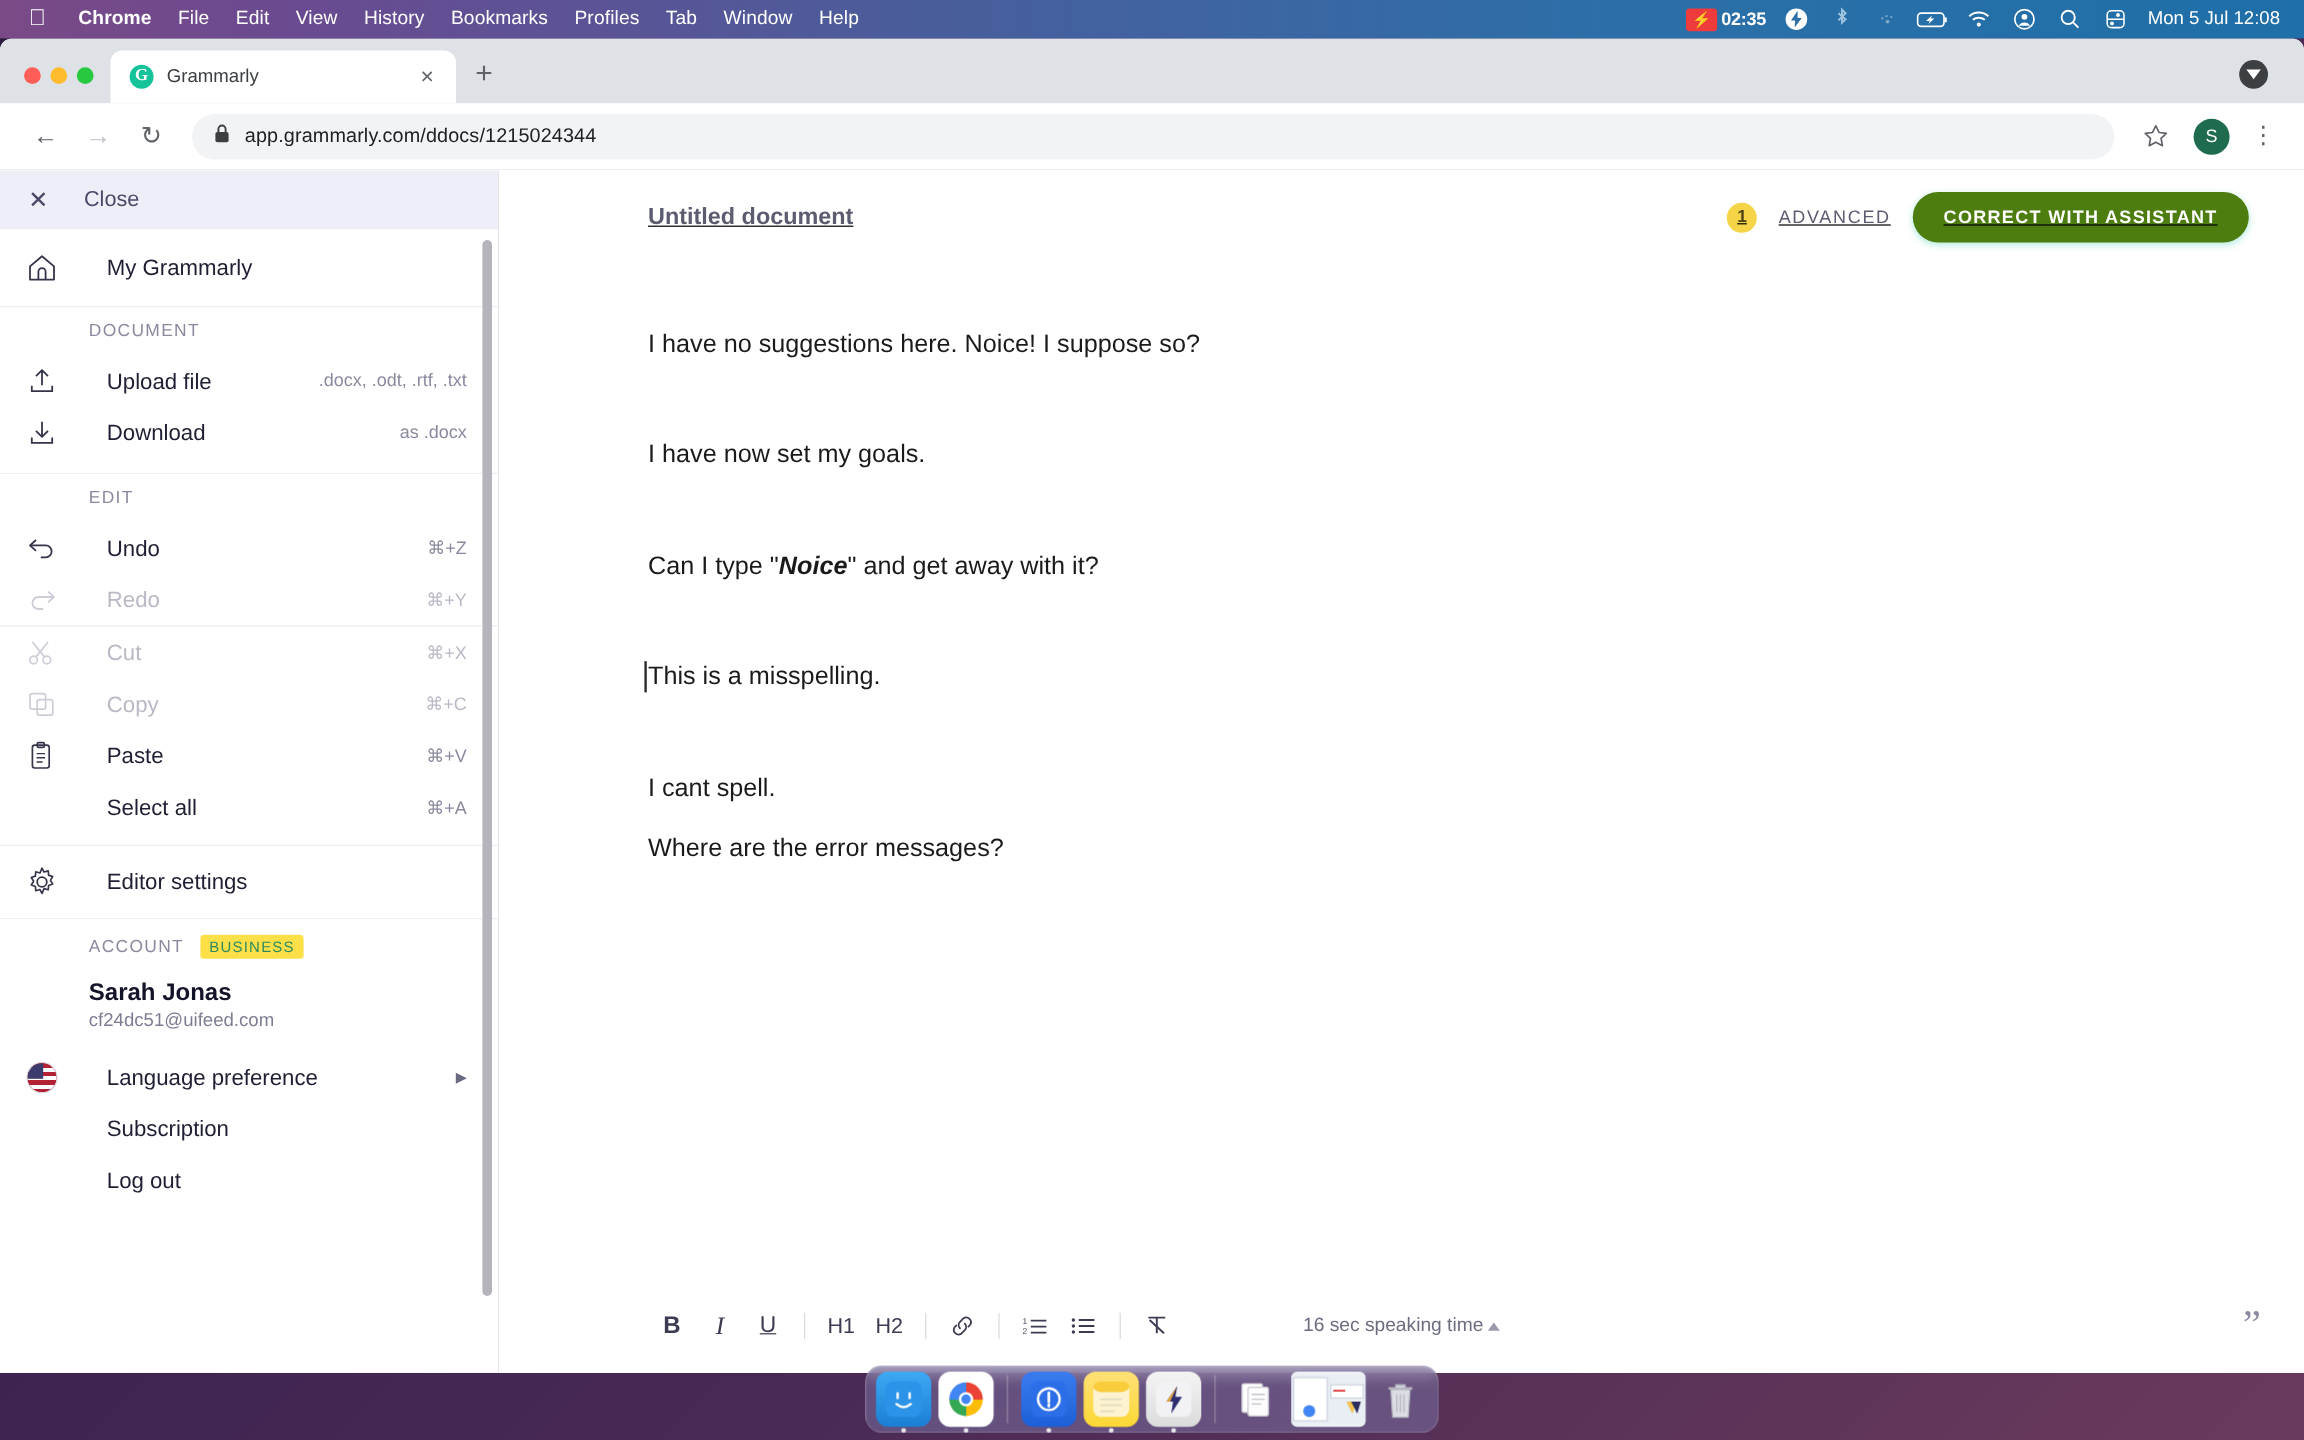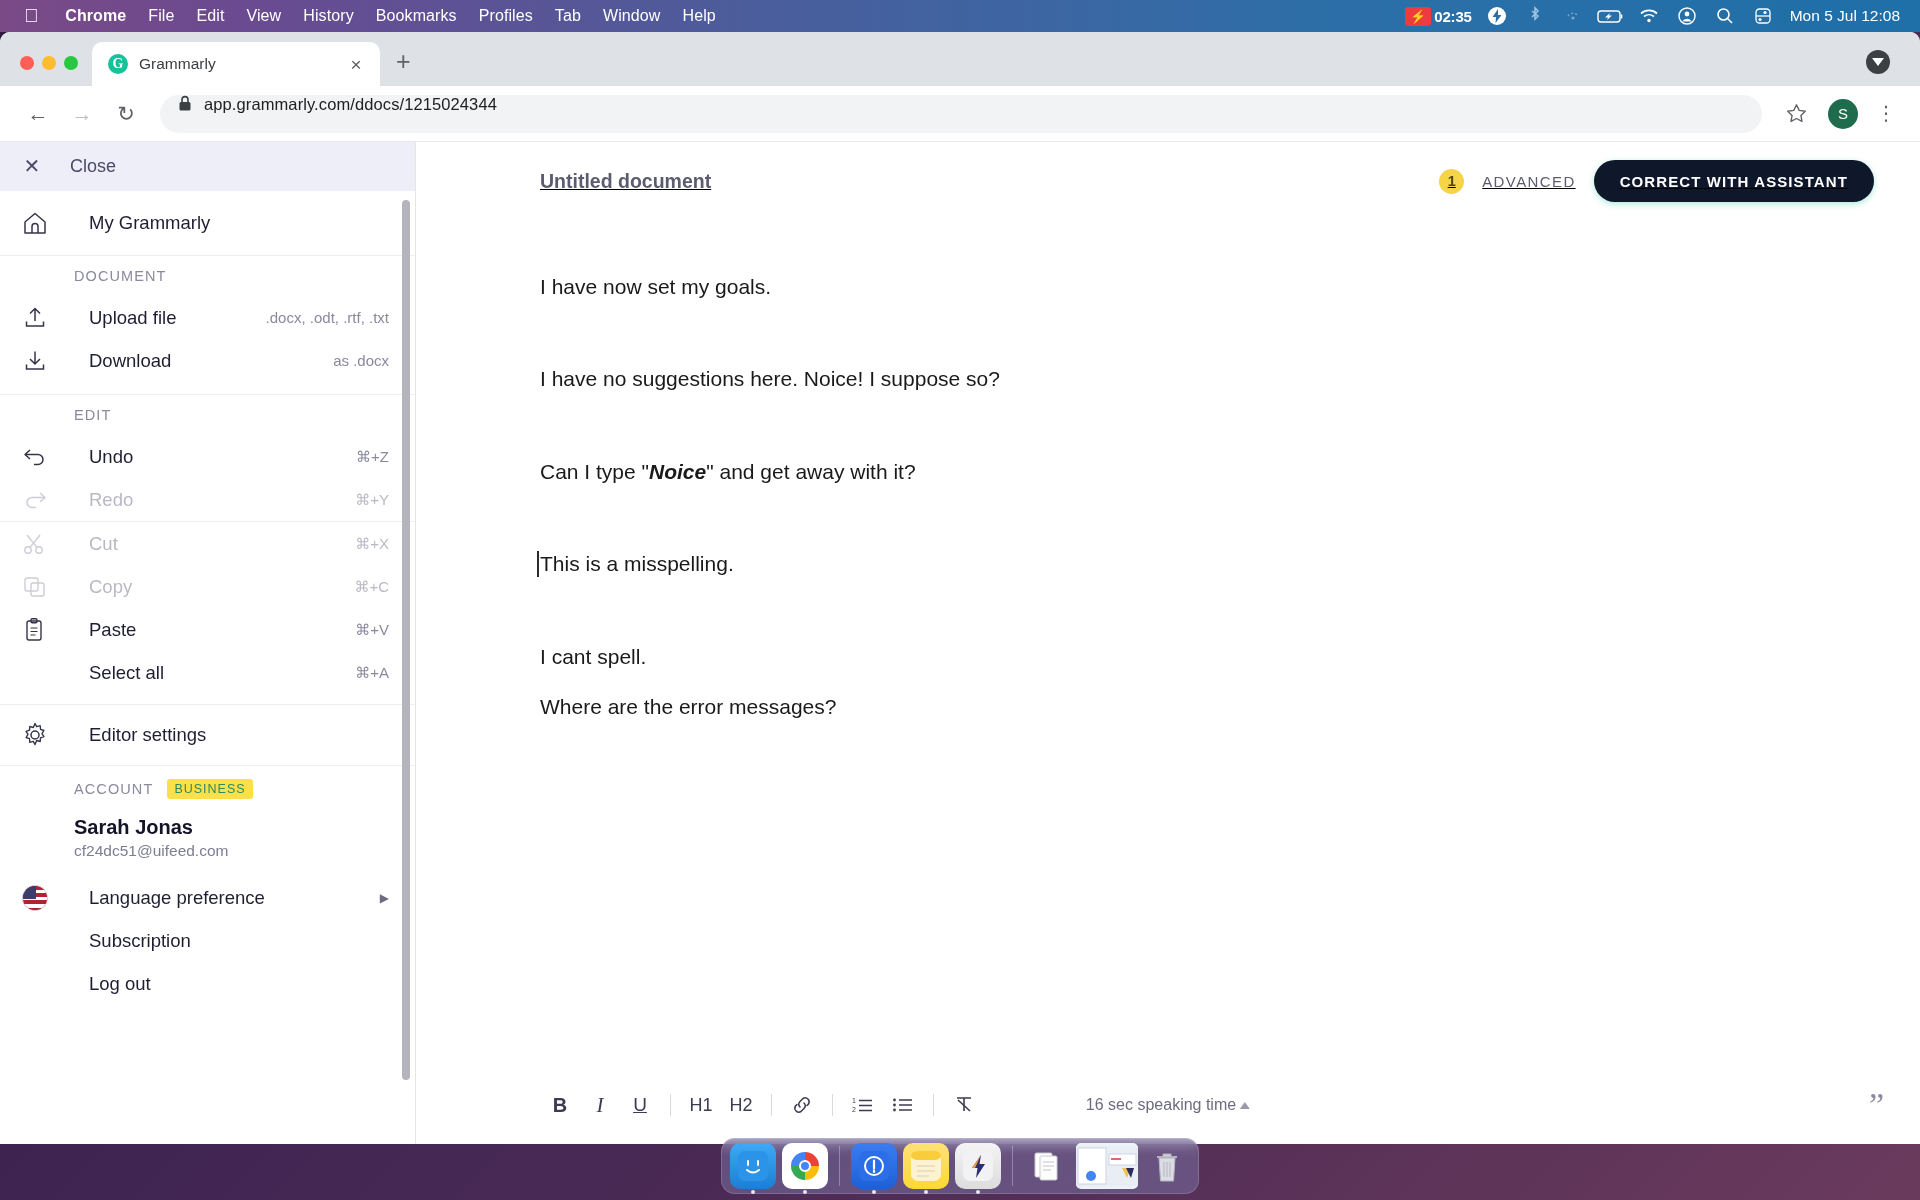--- a/index.html
+++ b/index.html
@@ -110,21 +110,21 @@
   }
   .navbtn {
     width: 40px; height: 40px; border-radius: 50%;
     display: flex; align-items: center; justify-content: center;
     color: #5f6368; font-size: 21px;
   }
   .navbtn.dim { color: #bdc1c6; }
   .urlbar {
     flex: 1; height: 38px;
     background: #f1f3f4; border-radius: 19px;
-    display: flex; align-items: flex-start;
+    display: flex; align-items: center;
     padding: 0 18px; gap: 12px;
     margin: 0 10px;
   }
   .url-text { font-size: 16.5px; color: #202124; letter-spacing: .1px; }
   .star-btn {
     width: 40px; height: 40px;
     display: flex; align-items: center; justify-content: center;
     font-size: 20px; color: #5f6368;
   }
   .avatar-s {
@@ -215,21 +215,21 @@
   .doc-title { font-size: 19.5px; font-weight: bold; color: #5c5c70; }
   .head-right { margin-left: auto; display: flex; align-items: center; gap: 18px; }
   .score-dot {
     width: 25px; height: 25px; border-radius: 50%;
     background: #f5d547; color: #4d4210;
     font-size: 14.5px; font-weight: bold;
     display: flex; align-items: center; justify-content: center;
   }
   .adv-label { font-size: 15px; letter-spacing: 1.4px; color: #5c5c70; font-weight: 500; }
   .assist-btn {
-    background: #0f172a; color: #ffffff;
+    background: #4d7c0f; color: #ffffff;
     font-size: 15px; font-weight: bold; letter-spacing: 1.1px;
     border: none; border-radius: 22px;
     height: 42px; padding: 12px 26px;
     box-shadow: 0 2px 6px rgba(21,195,154,.35);
     font-family: "Liberation Sans", sans-serif;
     cursor: pointer;
   }
   .ed-body { padding: 52px 60px 0 124px; position: relative; }
   .para {
     font-size: 21px; color: #1a1a1a;
@@ -595,22 +595,22 @@
       <div class="ed-head">
         <span class="doc-title">Untitled document</span>
         <div class="head-right">
           <span class="score-dot">1</span>
           <span class="adv-label">ADVANCED</span>
           <button class="assist-btn">CORRECT WITH ASSISTANT</button>
         </div>
       </div>
 
       <div class="ed-body">
+        <p class="para">I have no suggestions here. Noice! I suppose so?</p>
         <p class="para">I have now set my goals.</p>
-        <p class="para">I have no suggestions here. Noice! I suppose so?</p>
         <p class="para">
           <span>Can I type "</span><b class="ital">Noice</b><span>" and get away with it?</span>
         </p>
         <p class="para">
           <span class="caret"></span><span>This is a misspelling.</span>
         </p>
         <p class="para tight">I cant spell.</p>
         <p class="para">Where are the error messages?</p>
       </div>
 

